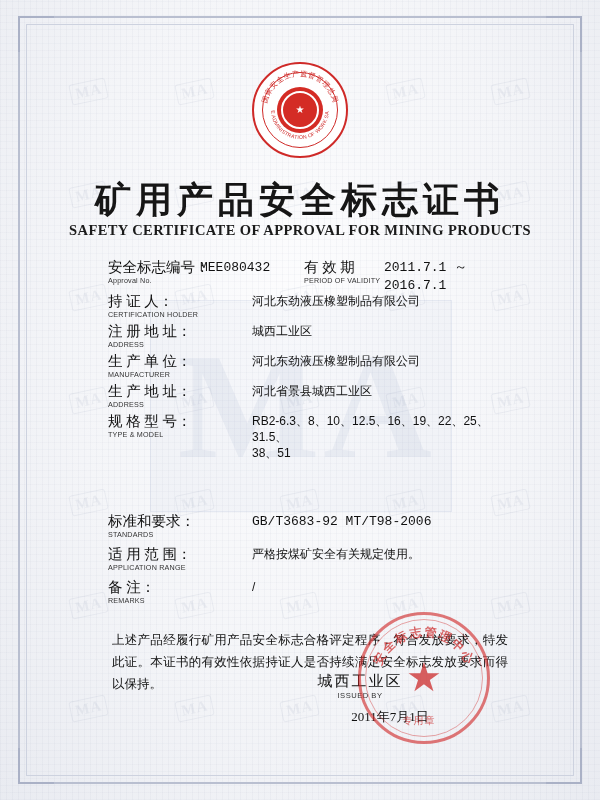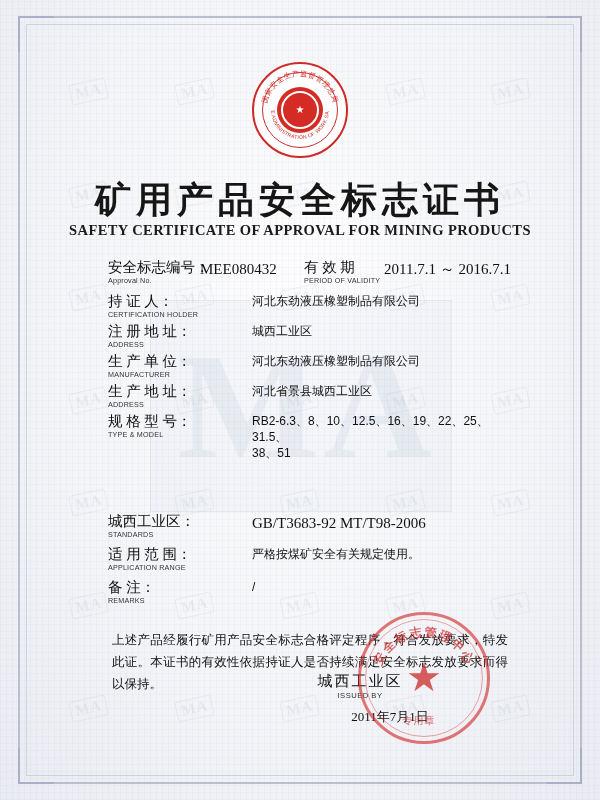--- a/index.html
+++ b/index.html
@@ -246,22 +246,22 @@
   .val {
     flex: 1;
     font-family: Liberation Sans, sans-serif;
     font-size: 12px;
     color: #111;
     padding-top: 1px;
     line-height: 1.35;
     white-space: pre-wrap;
   }
   .val.mono {
-    font-family: Liberation Serif, serif;
-    font-size: 15px;
+    font-family: Liberation Mono, monospace;
+    font-size: 13px;
   }
 
   
   .toprow {
     position: absolute;
     left: 108px;
     top: 258px;
     width: 404px;
     display: flex;
   }
@@ -585,21 +585,21 @@
         <div class="val">RB2-6.3、8、10、12.5、16、19、22、25、31.5、
 38、51</div>
       </div>
 
     </div>
 
     <div class="fields block3">
 
       <div class="row">
         <div class="labelblock">
-          <div class="lab-cn">城西工业区：</div>
+          <div class="lab-cn">标准和要求：</div>
           <div class="lab-en">STANDARDS</div>
         </div>
         <div class="val mono">GB/T3683-92 MT/T98-2006</div>
       </div>
 
       <div class="row">
         <div class="labelblock">
           <div class="lab-cn">适 用 范 围：</div>
           <div class="lab-en">APPLICATION RANGE</div>
         </div>

